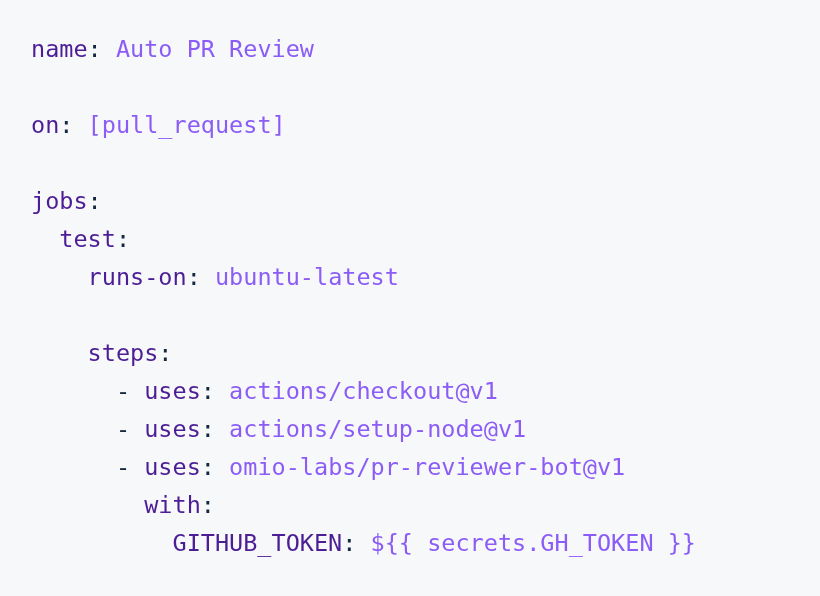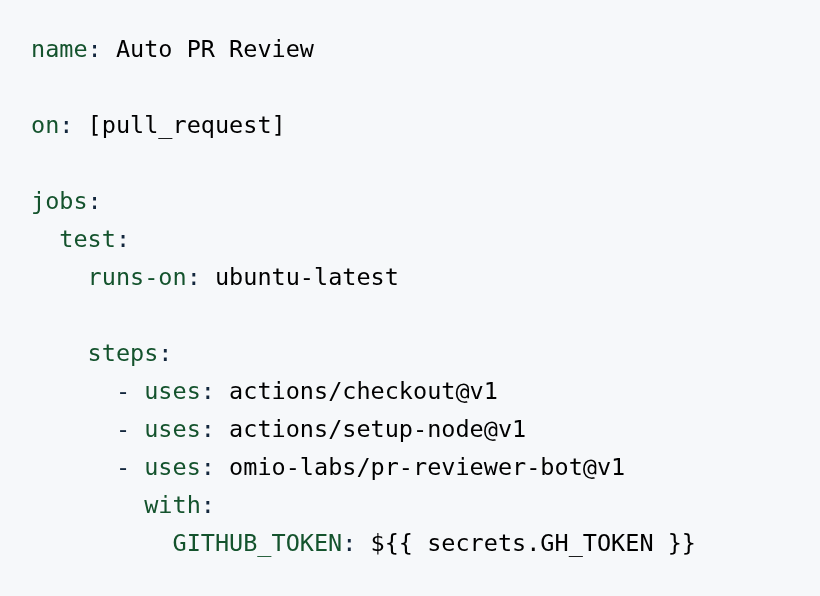--- a/index.html
+++ b/index.html
@@ -25,27 +25,27 @@
     -webkit-font-smoothing: antialiased;
   }
   .code-line {
     white-space: pre;
     min-height: 38px;
   }
   .code-line.blank {
     height: 38px;
   }
   .tok-key {
-    color: #14532d;
+    color: #4c1d95;
   }
   .tok-punct {
     color: #13273d;
   }
   .tok-value {
-    color: #000000;
+    color: #8b5cf6;
   }
   .tok-dash {
     color: #13273d;
   }
   .tok-indent {
     color: transparent;
   }
 </style>
 </head>
 <body>

